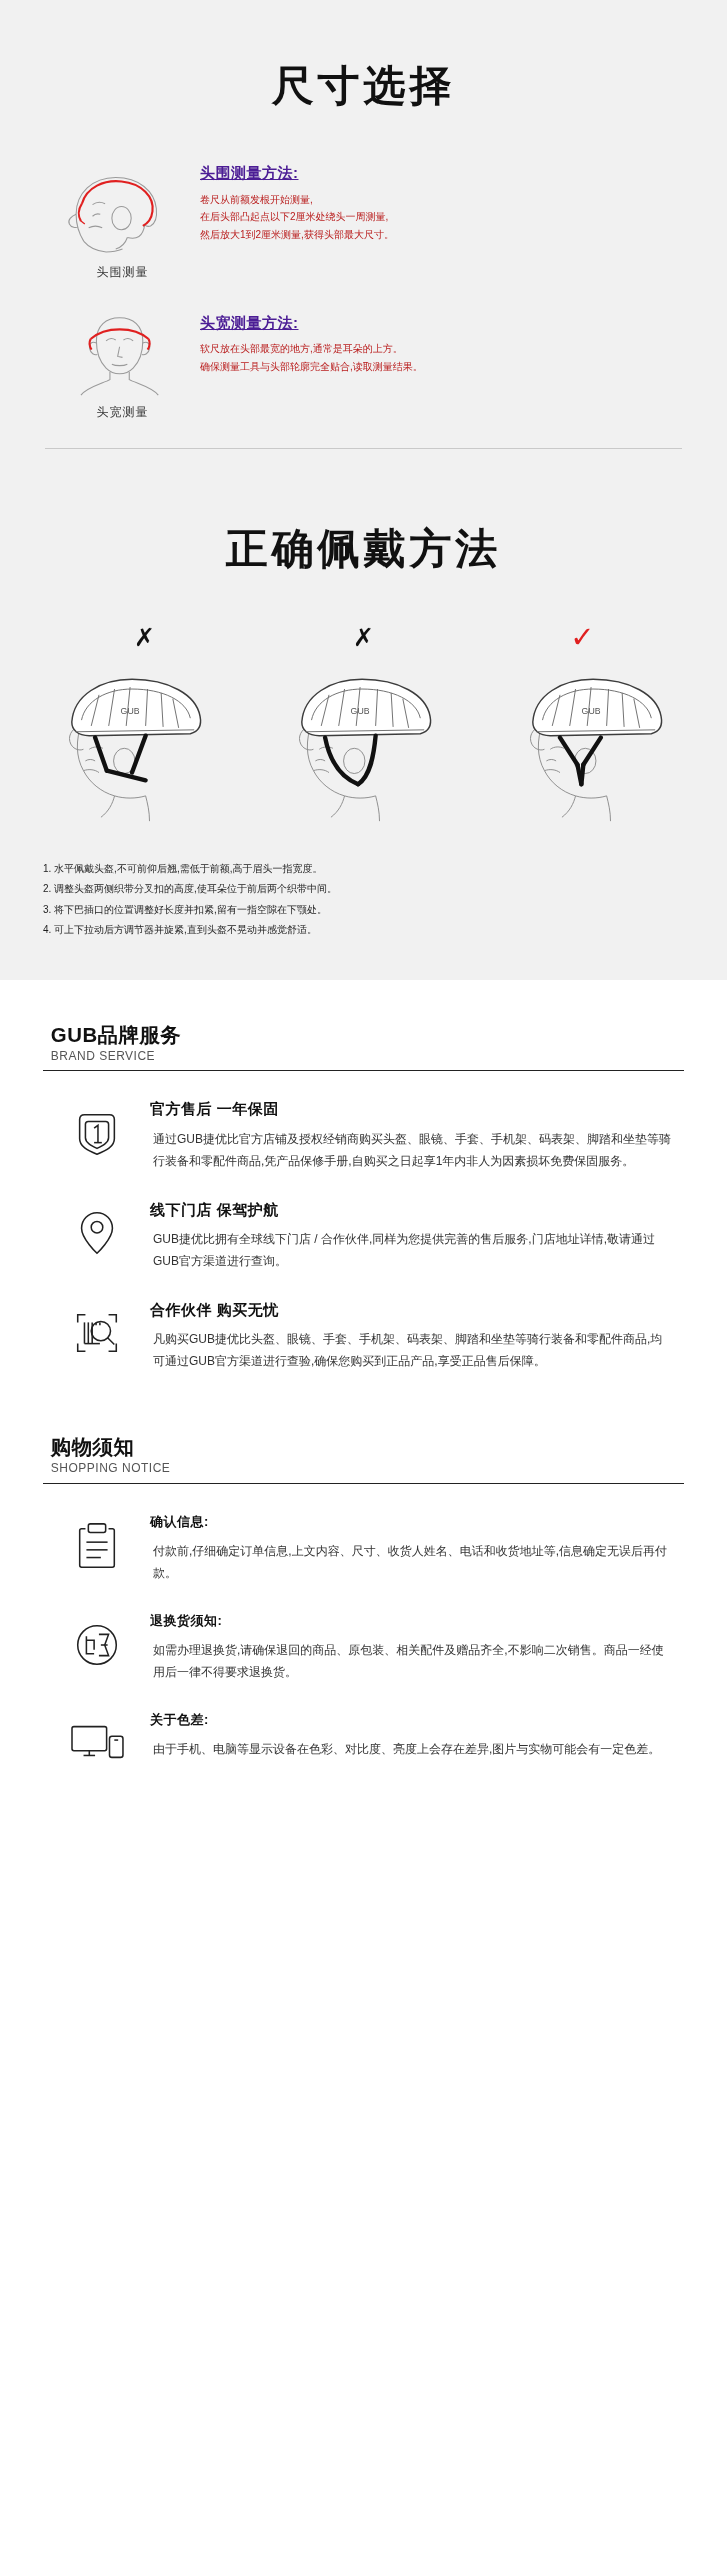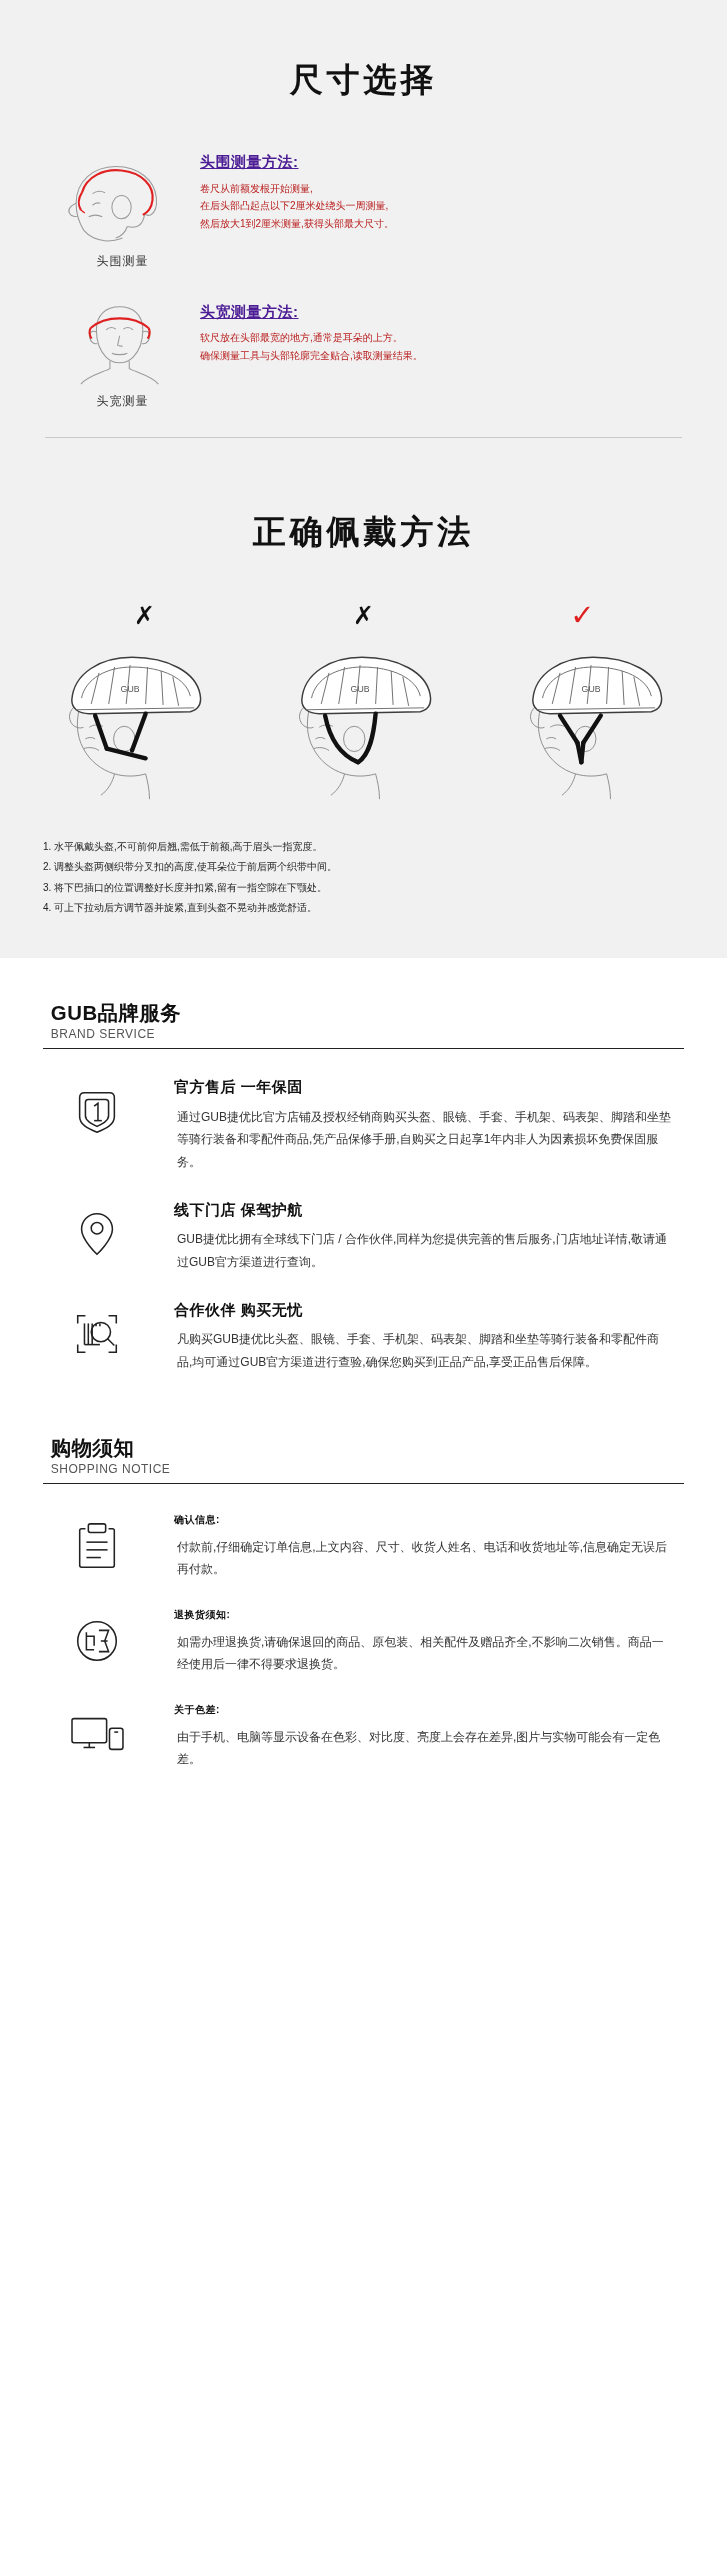--- a/index.html
+++ b/index.html
@@ -13,21 +13,21 @@
   }
   .page { width:727px; position:relative; }
 
   
   .sec-size {
     background:#f1f1f1;
     padding: 58px 0 39px 0;
   }
   .sec-title {
     text-align:center;
-    font-size: 33px;
+    font-size: 42px;
     font-weight: bold;
     letter-spacing: 3.9px;
     color:#111;
     margin: 0 0 44px 0;
   }
   .measure-row {
     display:flex;
     align-items:flex-start;
     padding: 0 39px 0 45px;
     margin-bottom: 27px;
@@ -127,21 +127,20 @@
   .block-head .en {
     font-size: 12px;
     color:#555;
     margin-left: 7.8px;
     letter-spacing:0.5px;
   }
   .svc-row {
     display:flex;
     padding: 0 43px 25px 43px;
     align-items:flex-start;
-    gap:24px;
   }
   .svc-icon {
     flex: 0 0 107px;
     width:107px;
     display:flex;
     justify-content:center;
     padding-top: 5.8px;
   }
   .svc-body { flex:1; padding-right: 7.8px;}
   .svc-title {
@@ -156,21 +155,21 @@
     line-height: 1.85;
     color:#333;
     margin:3px;
   }
 
   
   .sec-notice {
     background:#ffffff;
     padding: 23px 0 45px 0;
   }
-  .nt-title { font-size: 10px; font-weight:bold; color:#111; margin:0 0 8.7px 0; }
+  .nt-title { font-size: 13px; font-weight:bold; color:#111; margin:0 0 8.7px 0; }
 
   .spacer-bottom { height: 9.7px; }
 </style>
 </head>
 <body>
 
 <div class="page">
 
   <section class="sec-size">
     <h1 class="sec-title">尺寸选择</h1>

